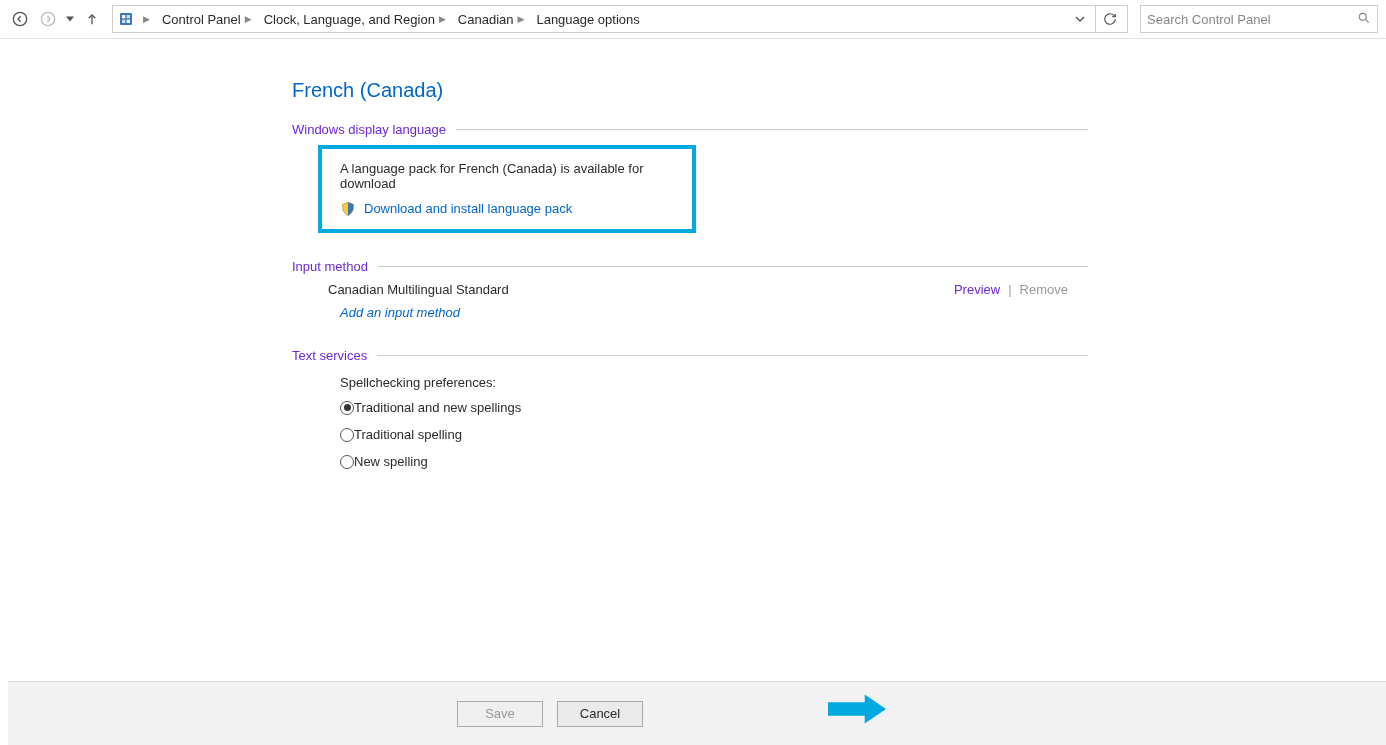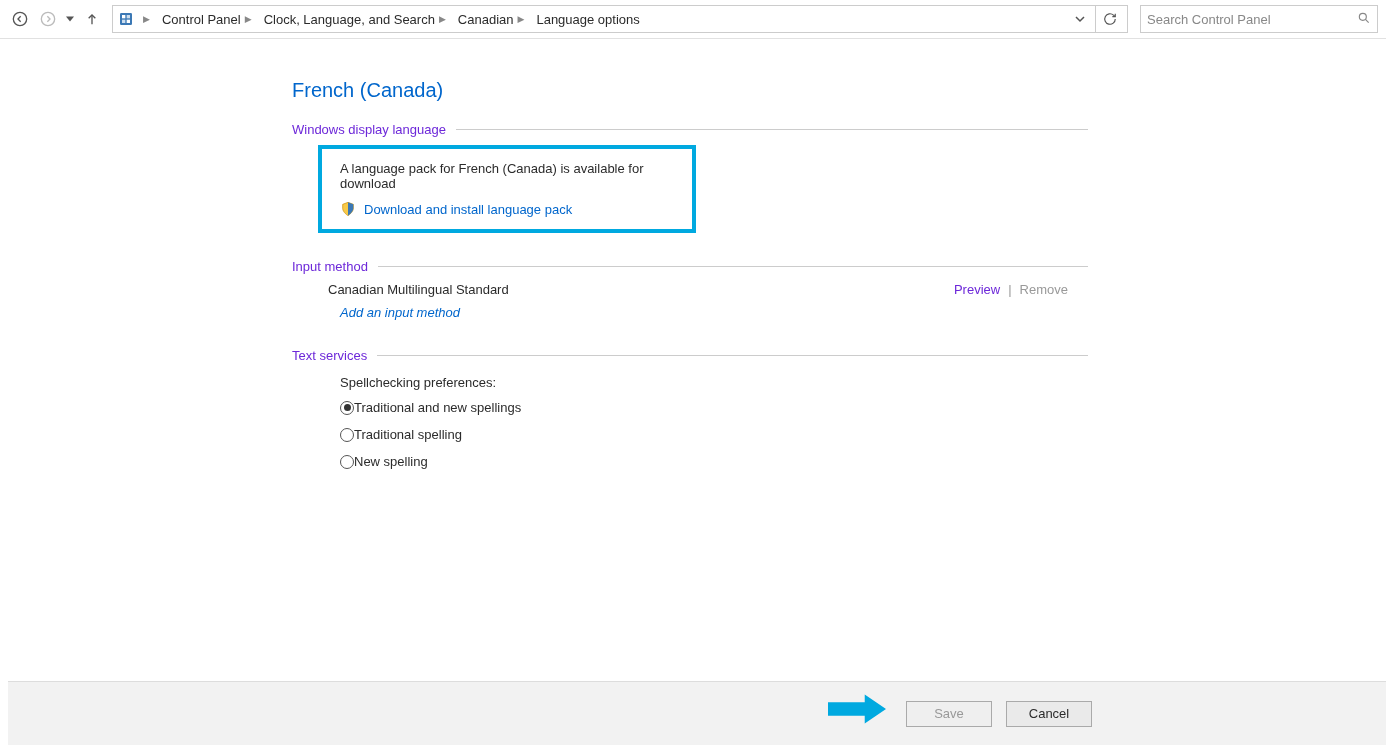--- a/index.html
+++ b/index.html
@@ -93,21 +93,21 @@
     }
 
     
     .highlight-box {
       border: 4px solid #00a9e0;
       padding: 12px 18px;
       margin: 4px 0 26px 26px;
       width: 378px;
     }
     .highlight-box .msg { margin-bottom: 10px; color:#2b2b2b; }
-    .dl-link { display:flex; align-items:center; gap:8px; color:#0066cc; cursor:pointer; }
+    .dl-link { display:flex; gap:8px; color:#0066cc; cursor:pointer; }
     .shield {
       width:16px; height:16px; display:inline-block;
     }
 
     
     .method-row {
       display:flex; align-items:center;
       margin: 4px 0 8px 36px;
       width: 740px;
     }
@@ -132,21 +132,21 @@
 
     
     .footer {
       position:absolute;
       bottom:0; left:8px; right:0;
       height:64px;
       background:#f2f2f2;
       border-top:1px solid #ddd;
       display:flex;
       align-items:center;
-      justify-content:flex-end;
+      justify-content:center;
       padding-right: 294px;
       gap: 14px;
     }
     .btn {
       min-width:86px; height:26px;
       border:1px solid #aaa;
       background:#eaeaea;
       display:flex; align-items:center; justify-content:center;
       font-size:13px;
       cursor:pointer;
@@ -198,21 +198,21 @@
         </svg>
     </span>
     <span class="crumb">
         <span class="sep">▶</span>
       </span>
     <span class="crumb">
         <span>Control Panel</span> 
         <span class="sep">▶</span>
       </span>
     <span class="crumb">
-        <span>Clock, Language, and Search</span> 
+        <span>Clock, Language, and Region</span> 
         <span class="sep">▶</span>
       </span>
     <span class="crumb">
         <span>Canadian</span> 
         <span class="sep">▶</span>
       </span>
     <span class="crumb">
         <span>Language options</span>
       </span>
     <span class="addr-spacer"></span>

